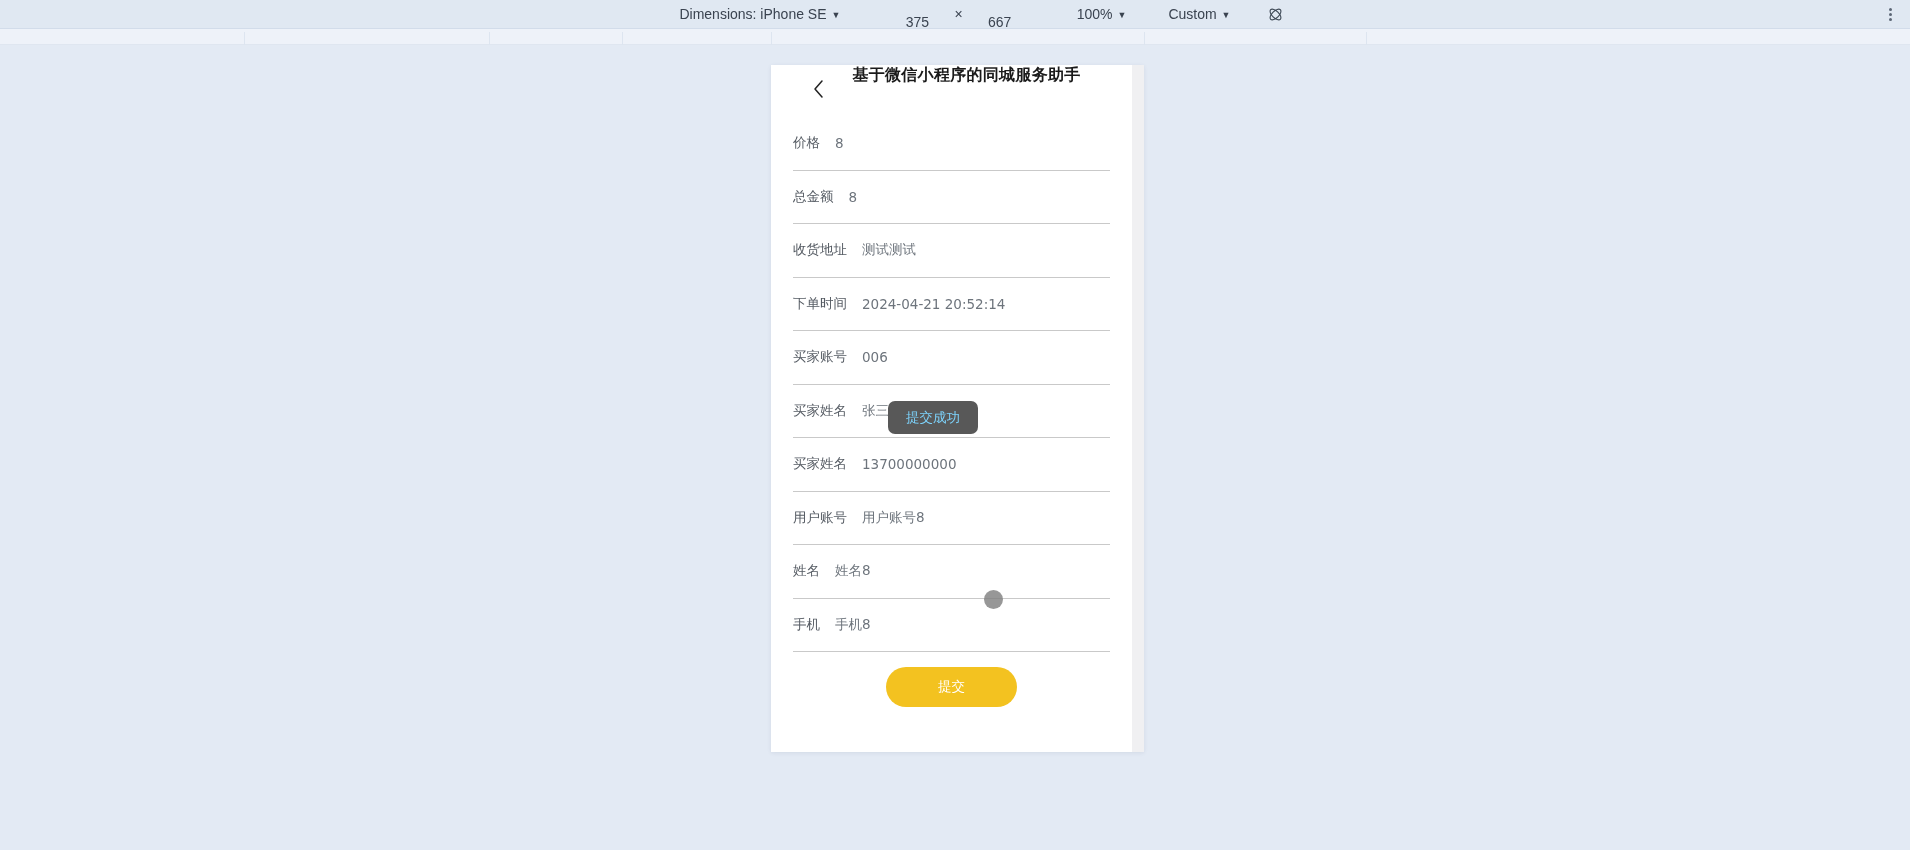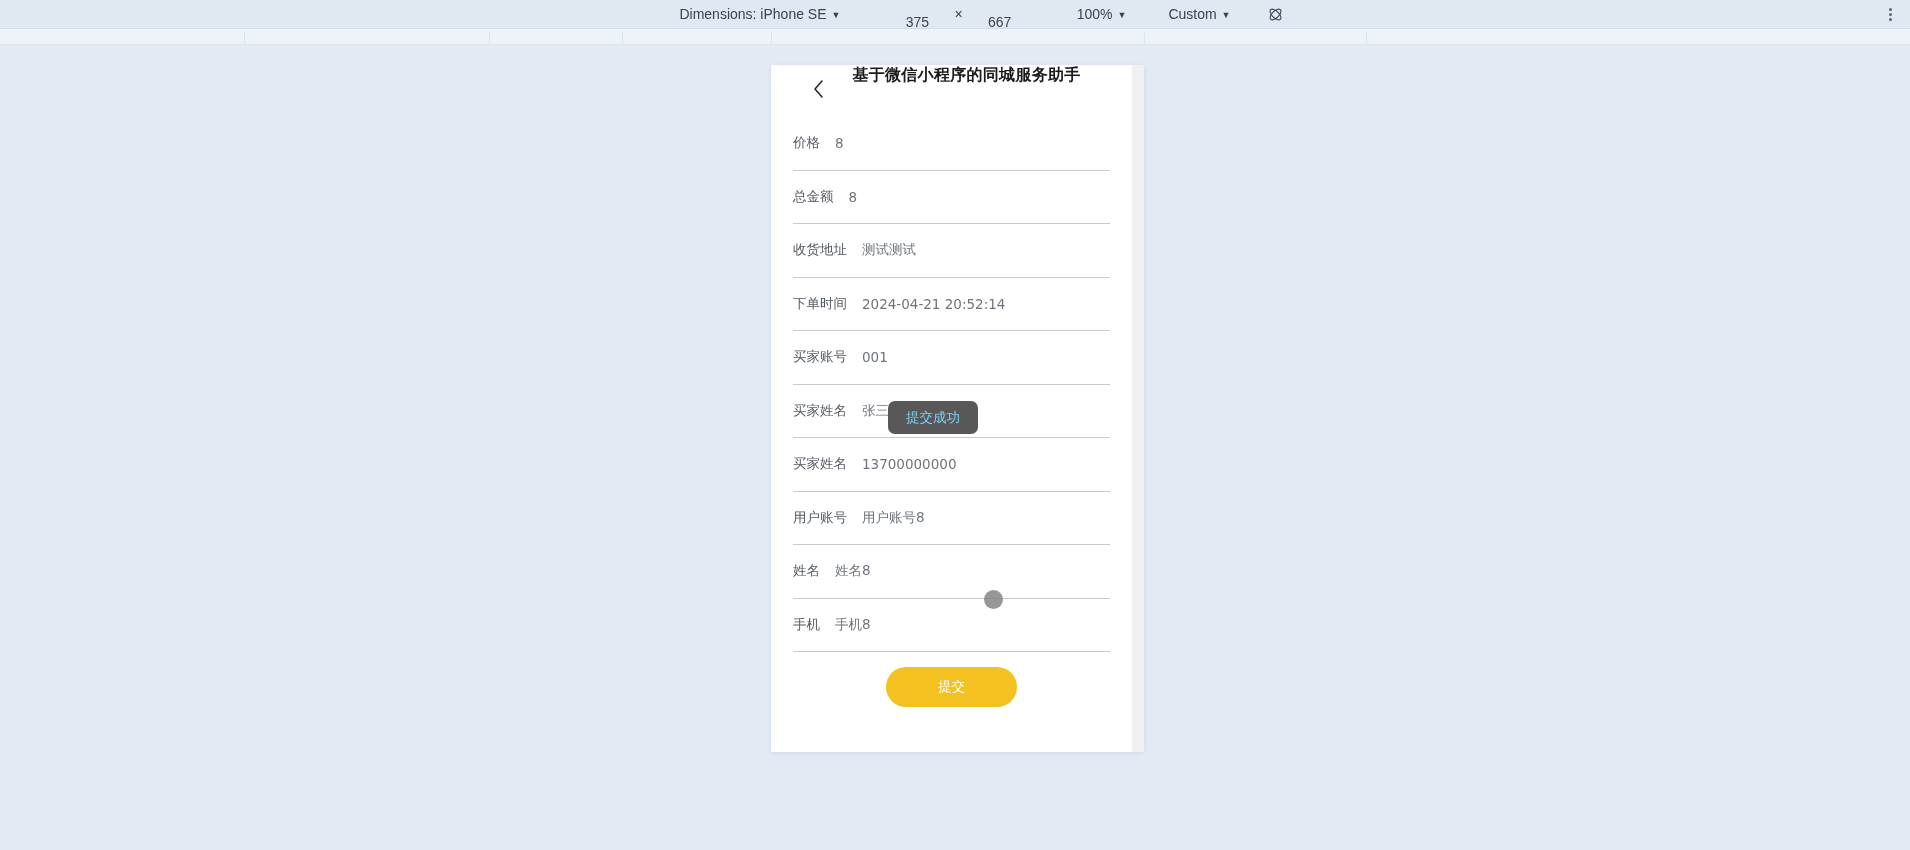--- a/index.html
+++ b/index.html
@@ -362,21 +362,21 @@
           <span class="row-value">测试测试</span>
         </div>
 
         <div class="form-row">
           <span class="row-label">下单时间</span>
           <span class="row-value">2024-04-21 20:52:14</span>
         </div>
 
         <div class="form-row">
           <span class="row-label">买家账号</span>
-          <span class="row-value">001</span>
+          <span class="row-value">006</span>
         </div>
 
         <div class="form-row">
           <span class="row-label">买家姓名</span>
           <span class="row-value">张三</span>
         </div>
 
         <div class="form-row">
           <span class="row-label">买家姓名</span>
           <span class="row-value">13700000000</span>

